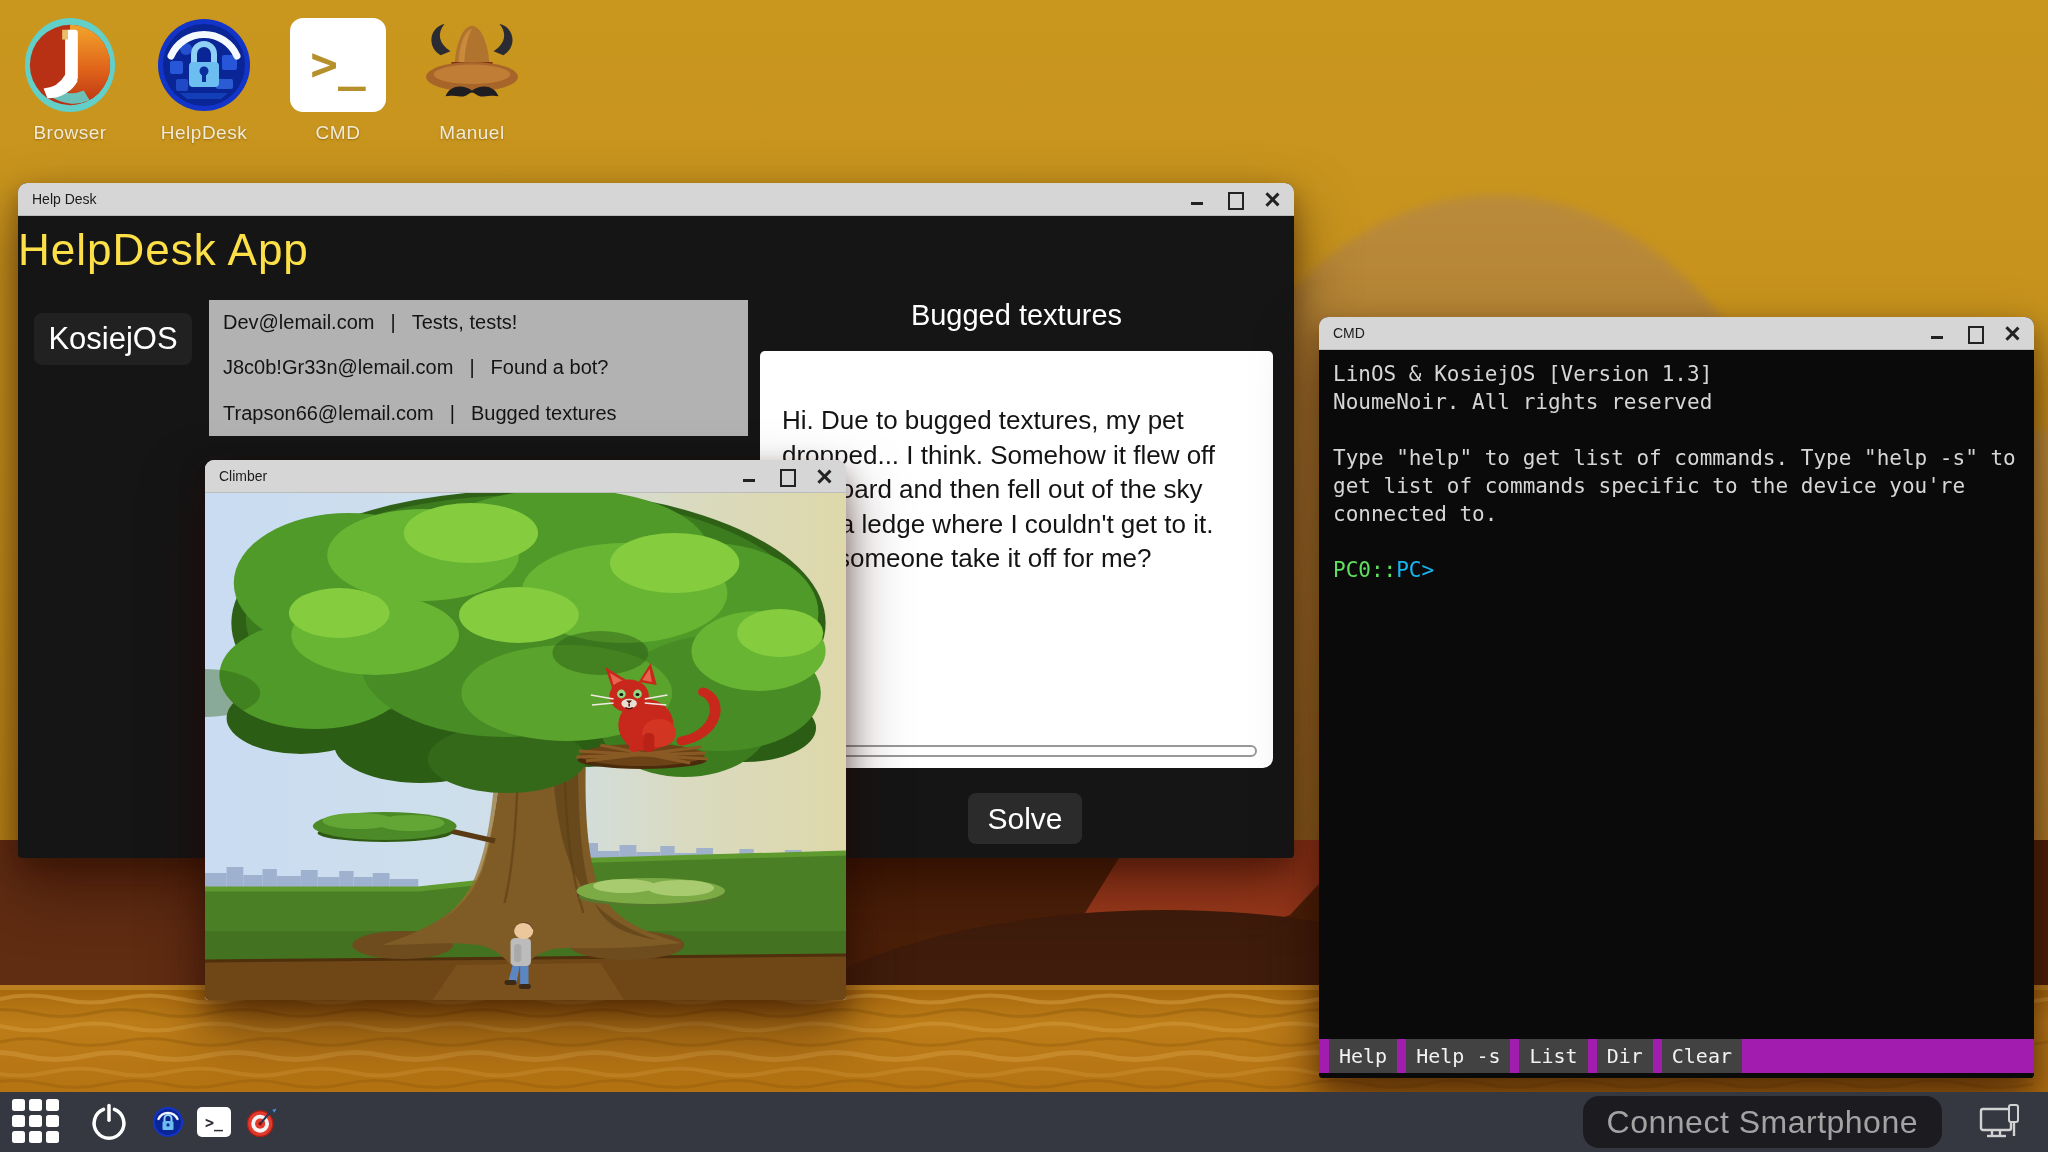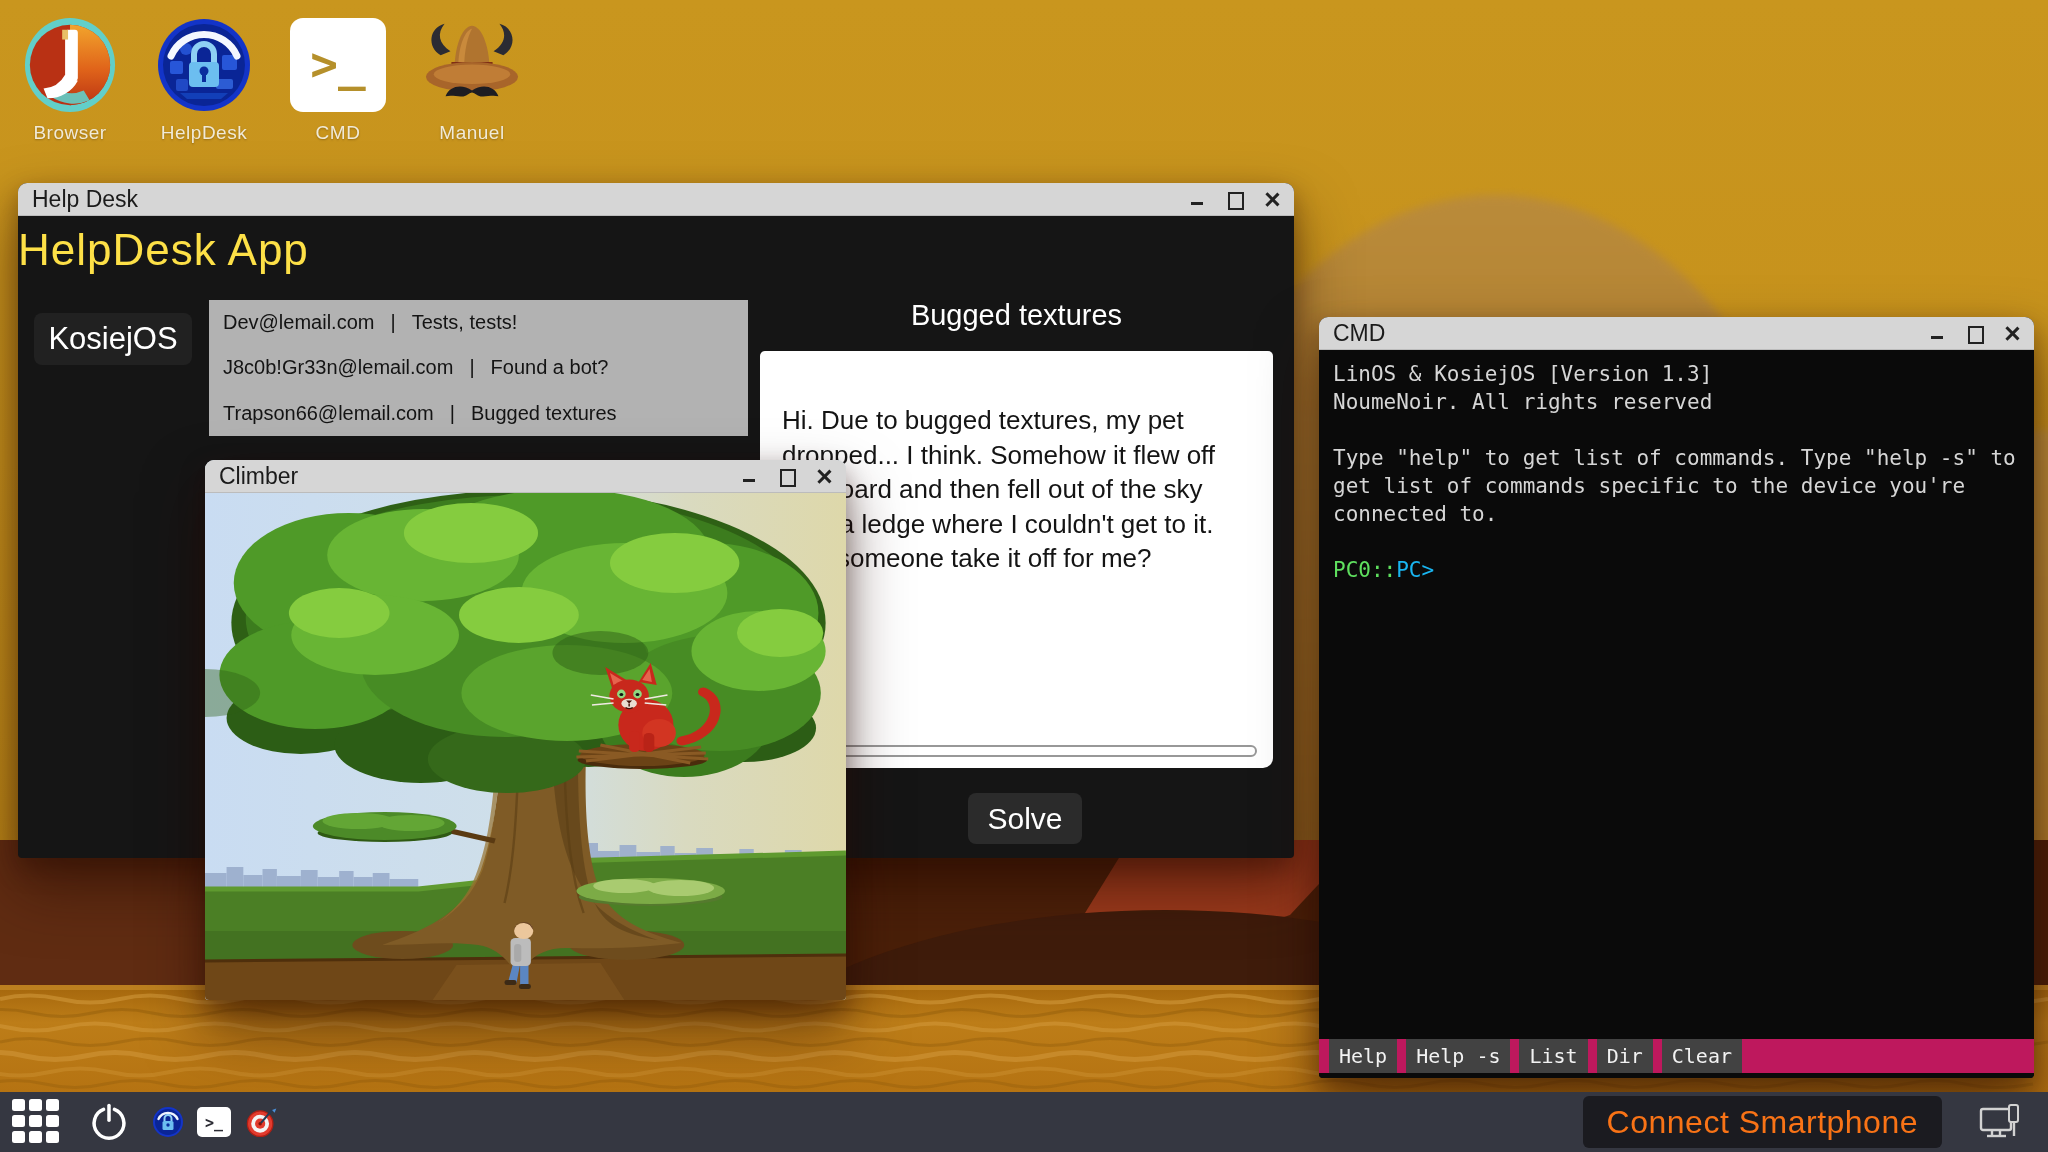--- a/index.html
+++ b/index.html
@@ -18,21 +18,21 @@
 
   
   .desktop-icons { position:absolute; top:16px; left:16px; display:flex; gap:26px; z-index:2; }
   .dicon { width:108px; display:flex; flex-direction:column; align-items:center; gap:8px; cursor:pointer; }
   .dicon .art { height:98px; display:flex; align-items:center; justify-content:center; }
   .dicon .lbl { font-size:19px; color:#f1ead7; text-shadow:0 1px 2px rgba(90,60,0,.45); letter-spacing:.5px; }
 
   
   .window { position:absolute; border-radius:9px 9px 4px 4px; box-shadow:0 30px 60px rgba(38,10,0,.50), 0 10px 24px rgba(38,10,0,.35); }
   .titlebar { position:absolute; top:0; left:0; right:0; height:33px; background:#d6d6d6; border-bottom:1px solid #bcbcbc; border-radius:9px 9px 0 0; display:flex; align-items:center; padding:0 14px; cursor:default; }
-  .titlebar .tname { font-size:23px; color:#1b1b1b; }
+  .titlebar .tname { font-size:14px; color:#1b1b1b; }
   .controls { margin-left:auto; display:flex; align-items:center; gap:20px; }
   .ctl { width:17px; height:17px; position:relative; cursor:pointer; }
   .ctl-min::after { content:""; position:absolute; left:2px; right:3px; bottom:3px; height:2.5px; background:#222; }
   .ctl-max::after { content:""; position:absolute; left:2px; top:1px; width:12px; height:14px; border:2.5px solid #222; }
   .ctl-close::before,.ctl-close::after { content:""; position:absolute; left:7.5px; top:0; width:2.5px; height:17px; background:#222; }
   .ctl-close::before { transform:rotate(45deg); }
   .ctl-close::after { transform:rotate(-45deg); }
 
   
   .win-helpdesk { left:18px; top:183px; width:1276px; height:675px; z-index:5; background:#151515; }
@@ -53,32 +53,32 @@
   .climber-scene svg { display:block; width:100%; height:100%; }
 
   
   .win-cmd { left:1319px; top:317px; width:715px; height:761px; z-index:6; background:#0a0a0a; }
   .cmd-body { position:absolute; top:34px; left:0; right:0; bottom:0; background:#0a0a0a; border-radius:0 0 4px 4px; font-family:"DejaVu Sans Mono","Liberation Mono",monospace; font-size:21px; line-height:28px; color:#d6d6d6; cursor:text; }
   .cmd-text { padding:9px 14px 0 14px; }
   .cmd-para { margin-top:28px; }
   .cmd-prompt { margin-top:28px; }
   .p-host { color:#5fe05f; }
   .p-dev { color:#19b5f1; }
-  .cmd-btnbar { position:absolute; left:0; right:0; bottom:5px; height:34px; background:#be185d; display:flex; align-items:center; padding:0 10px; gap:9px; }
+  .cmd-btnbar { position:absolute; left:0; right:0; bottom:5px; height:34px; background:#a21caf; display:flex; align-items:center; padding:0 10px; gap:9px; }
   .cmd-btn { font-family:"DejaVu Sans Mono","Liberation Mono",monospace; font-size:20px; color:#f2f2f2; background:#424242; padding:3px 10px; cursor:pointer; }
 
   
   .taskbar { position:absolute; left:0; bottom:0; width:2048px; height:60px; background:#353741; z-index:10; display:flex; align-items:center; padding:0 26px 0 12px; }
   .tb-grid { width:50px; height:46px; display:grid; grid-template-columns:repeat(3,13px); grid-template-rows:repeat(3,12px); gap:4px; cursor:pointer; margin-right:26px; }
   .tb-grid i { background:#fff; border-radius:2.5px; }
   .tb-ico { display:flex; align-items:center; justify-content:center; cursor:pointer; }
   .tb-power { margin-right:22px; }
   .tb-mini { margin-right:12px; }
   .tb-right { margin-left:auto; display:flex; align-items:center; gap:36px; }
-  .tb-connect { height:52px; padding:10px 24px; background:#1b1b20; border-radius:6px; color:#f97316; font-size:32px; display:flex; align-items:center; cursor:pointer; letter-spacing:.5px; }
+  .tb-connect { height:52px; padding:10px 24px; background:#1b1b20; border-radius:16px; color:#a3a3a3; font-size:32px; display:flex; align-items:center; cursor:pointer; letter-spacing:.5px; }
 </style>
 </head>
 <body>
 
 <div class="bg">
   <div class="dome dome-2"></div>
   <div class="dome dome-1"></div>
   <div class="dome dome-3"></div>
 </div>
 

